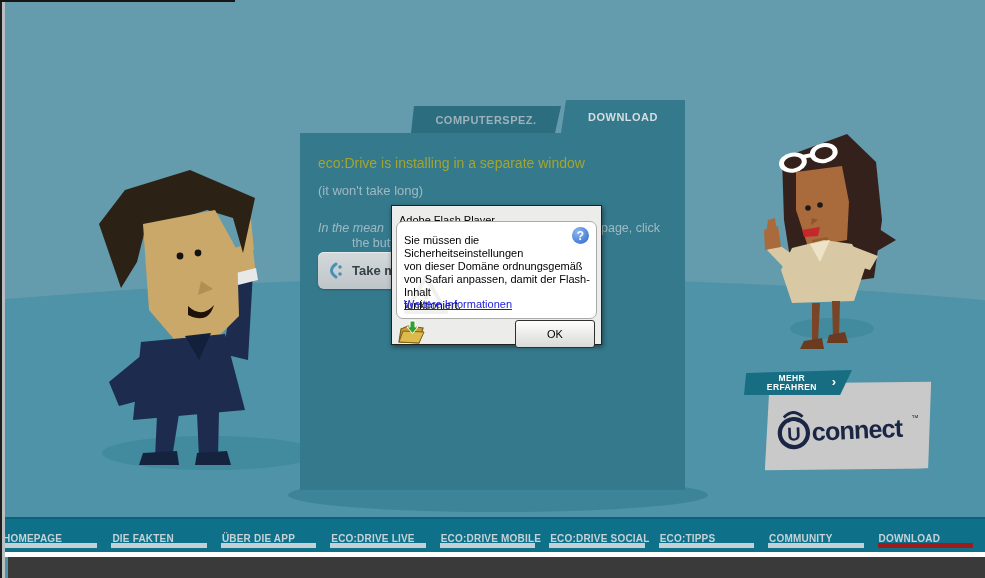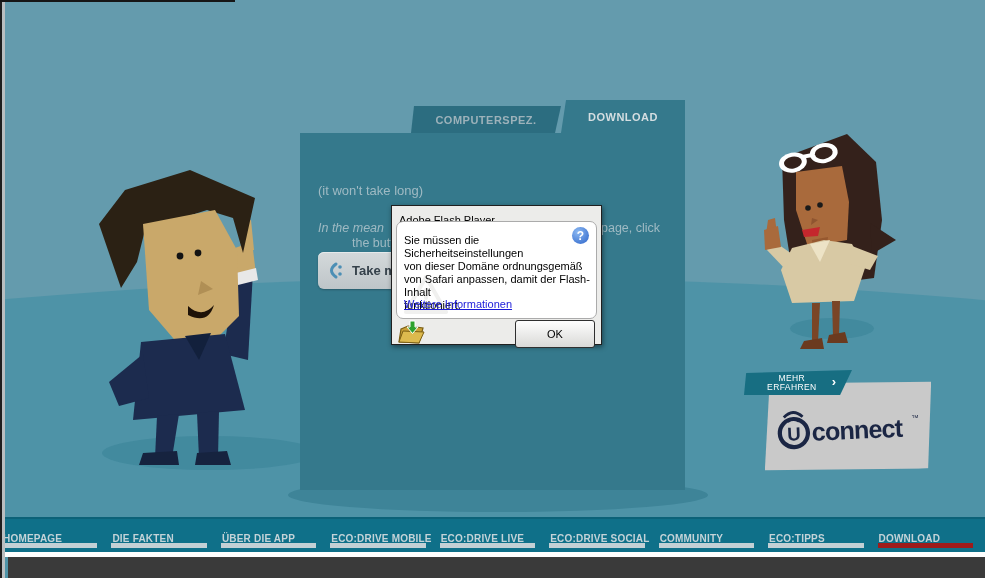--- a/index.html
+++ b/index.html
@@ -56,21 +56,21 @@
        font-size:11px;line-height:13px;text-align:center;color:#000;cursor:pointer;padding:0;}
   
   .board{position:absolute;left:763px;top:380px;width:170px;height:92px;z-index:3;
        background:var(--boardGray,#C9C9C9);transform:rotate(-2.5deg);
        clip-path:polygon(5% 0,100% 6%,96% 100%,0 94%);
        display:flex;align-items:center;justify-content:center;}
   .ribbon{position:absolute;left:744px;top:370px;width:108px;height:25px;z-index:4;
        background:var(--ribbonTeal,#176E82);
        clip-path:polygon(2% 12%,100% 0,89% 100%,0 100%);
        display:flex;align-items:center;cursor:pointer;}
-  .ribbon-text{color:#fff;font-weight:normal;font-size:8.5px;line-height:9px;
+  .ribbon-text{color:#fff;font-weight:bold;font-size:8.5px;line-height:9px;
        letter-spacing:.4px;text-align:center;flex:1;padding-left:8px;}
   .ribbon-chevron{color:#fff;font-weight:bold;font-size:13px;padding:0 16px 2px 0;}
   
   .navbar{position:absolute;left:0;top:517px;width:985px;height:35px;z-index:8;
        background:var(--navbar,#0F7089);border-top:2px solid #0C6278;
        display:flex;box-sizing:border-box;}
   .nav-item{flex:1;position:relative;padding:9px 0 0 3px;cursor:pointer;}
   .nav-label{font-weight:bold;font-size:10px;letter-spacing:.2px;color:#C4D3D8;white-space:nowrap;}
   .nav-underline{position:absolute;left:2px;bottom:4px;height:5px;width:calc(100% - 14px);
        background:var(--navUnderline,#C3D0D5);}
@@ -158,20 +158,21 @@
       <div>MEHR</div>
       <div>ERFAHREN</div>
     </div>
     <div class="ribbon-chevron">›</div>
   </div>
 
   <div class="panel"></div>
   <div class="tab tab-inactive">COMPUTERSPEZ.</div>
   <div class="tab tab-active">DOWNLOAD</div>
 
+  <div class="panel-heading">eco:Drive is installing in a separate window</div>
   <div class="panel-sub">(it won't take long)</div>
   <div class="frag frag1l">In the mean</div>
   <div class="frag frag1r">page, click</div>
   <div class="frag frag2l">the button b</div>
 
   <button class="takeme">
     <svg width="19" height="19" viewBox="0 0 19 19">
       <g transform="rotate(90 9.5 9.5)">
         <circle cx="6" cy="6" r="1.8" fill="#4C8FB5"></circle>
         <circle cx="13" cy="6" r="1.8" fill="#4C8FB5"></circle>
@@ -213,37 +214,37 @@
     </div>
     <div class="nav-item">
       <span class="nav-label">DIE FAKTEN</span>
       <span class="nav-underline"></span>
     </div>
     <div class="nav-item">
       <span class="nav-label">ÜBER DIE APP</span>
       <span class="nav-underline"></span>
     </div>
     <div class="nav-item">
+      <span class="nav-label">ECO:DRIVE LIVE</span>
+      <span class="nav-underline"></span>
+    </div>
+    <div class="nav-item">
       <span class="nav-label">ECO:DRIVE MOBILE</span>
       <span class="nav-underline"></span>
     </div>
     <div class="nav-item">
-      <span class="nav-label">ECO:DRIVE LIVE</span>
-      <span class="nav-underline"></span>
-    </div>
-    <div class="nav-item">
       <span class="nav-label">ECO:DRIVE SOCIAL</span>
       <span class="nav-underline"></span>
     </div>
     <div class="nav-item">
+      <span class="nav-label">ECO:TIPPS</span>
+      <span class="nav-underline"></span>
+    </div>
+    <div class="nav-item">
       <span class="nav-label">COMMUNITY</span>
-      <span class="nav-underline"></span>
-    </div>
-    <div class="nav-item">
-      <span class="nav-label">ECO:TIPPS</span>
       <span class="nav-underline"></span>
     </div>
     <div class="nav-item active">
       <span class="nav-label">DOWNLOAD</span>
       <span class="nav-underline"></span>
     </div>
   </div>
 
   <div class="strip-white"></div>
   <div class="strip-dark"></div>

